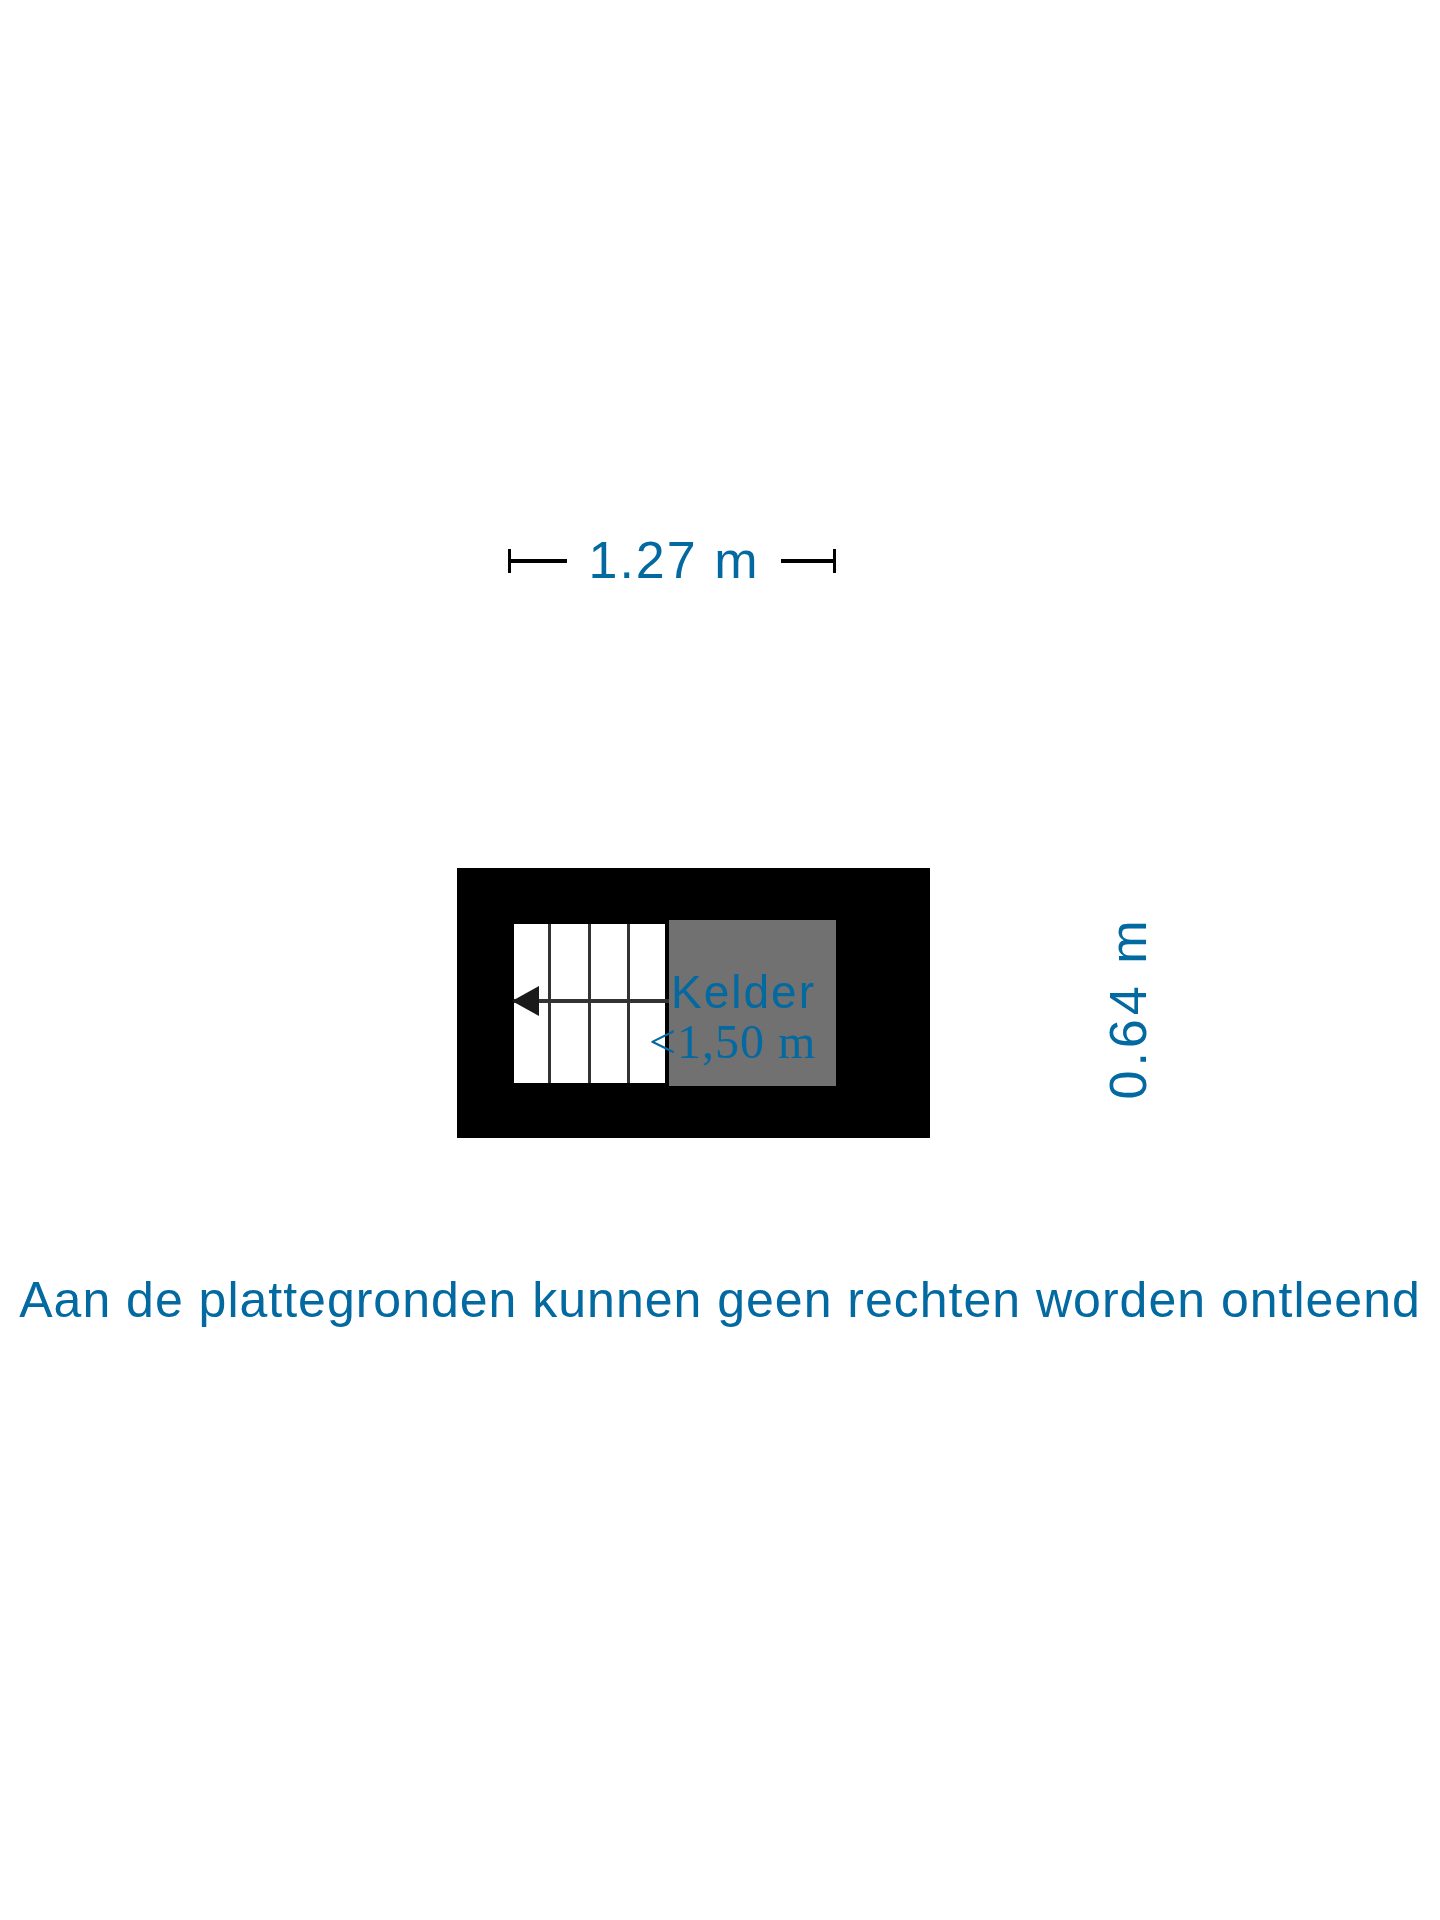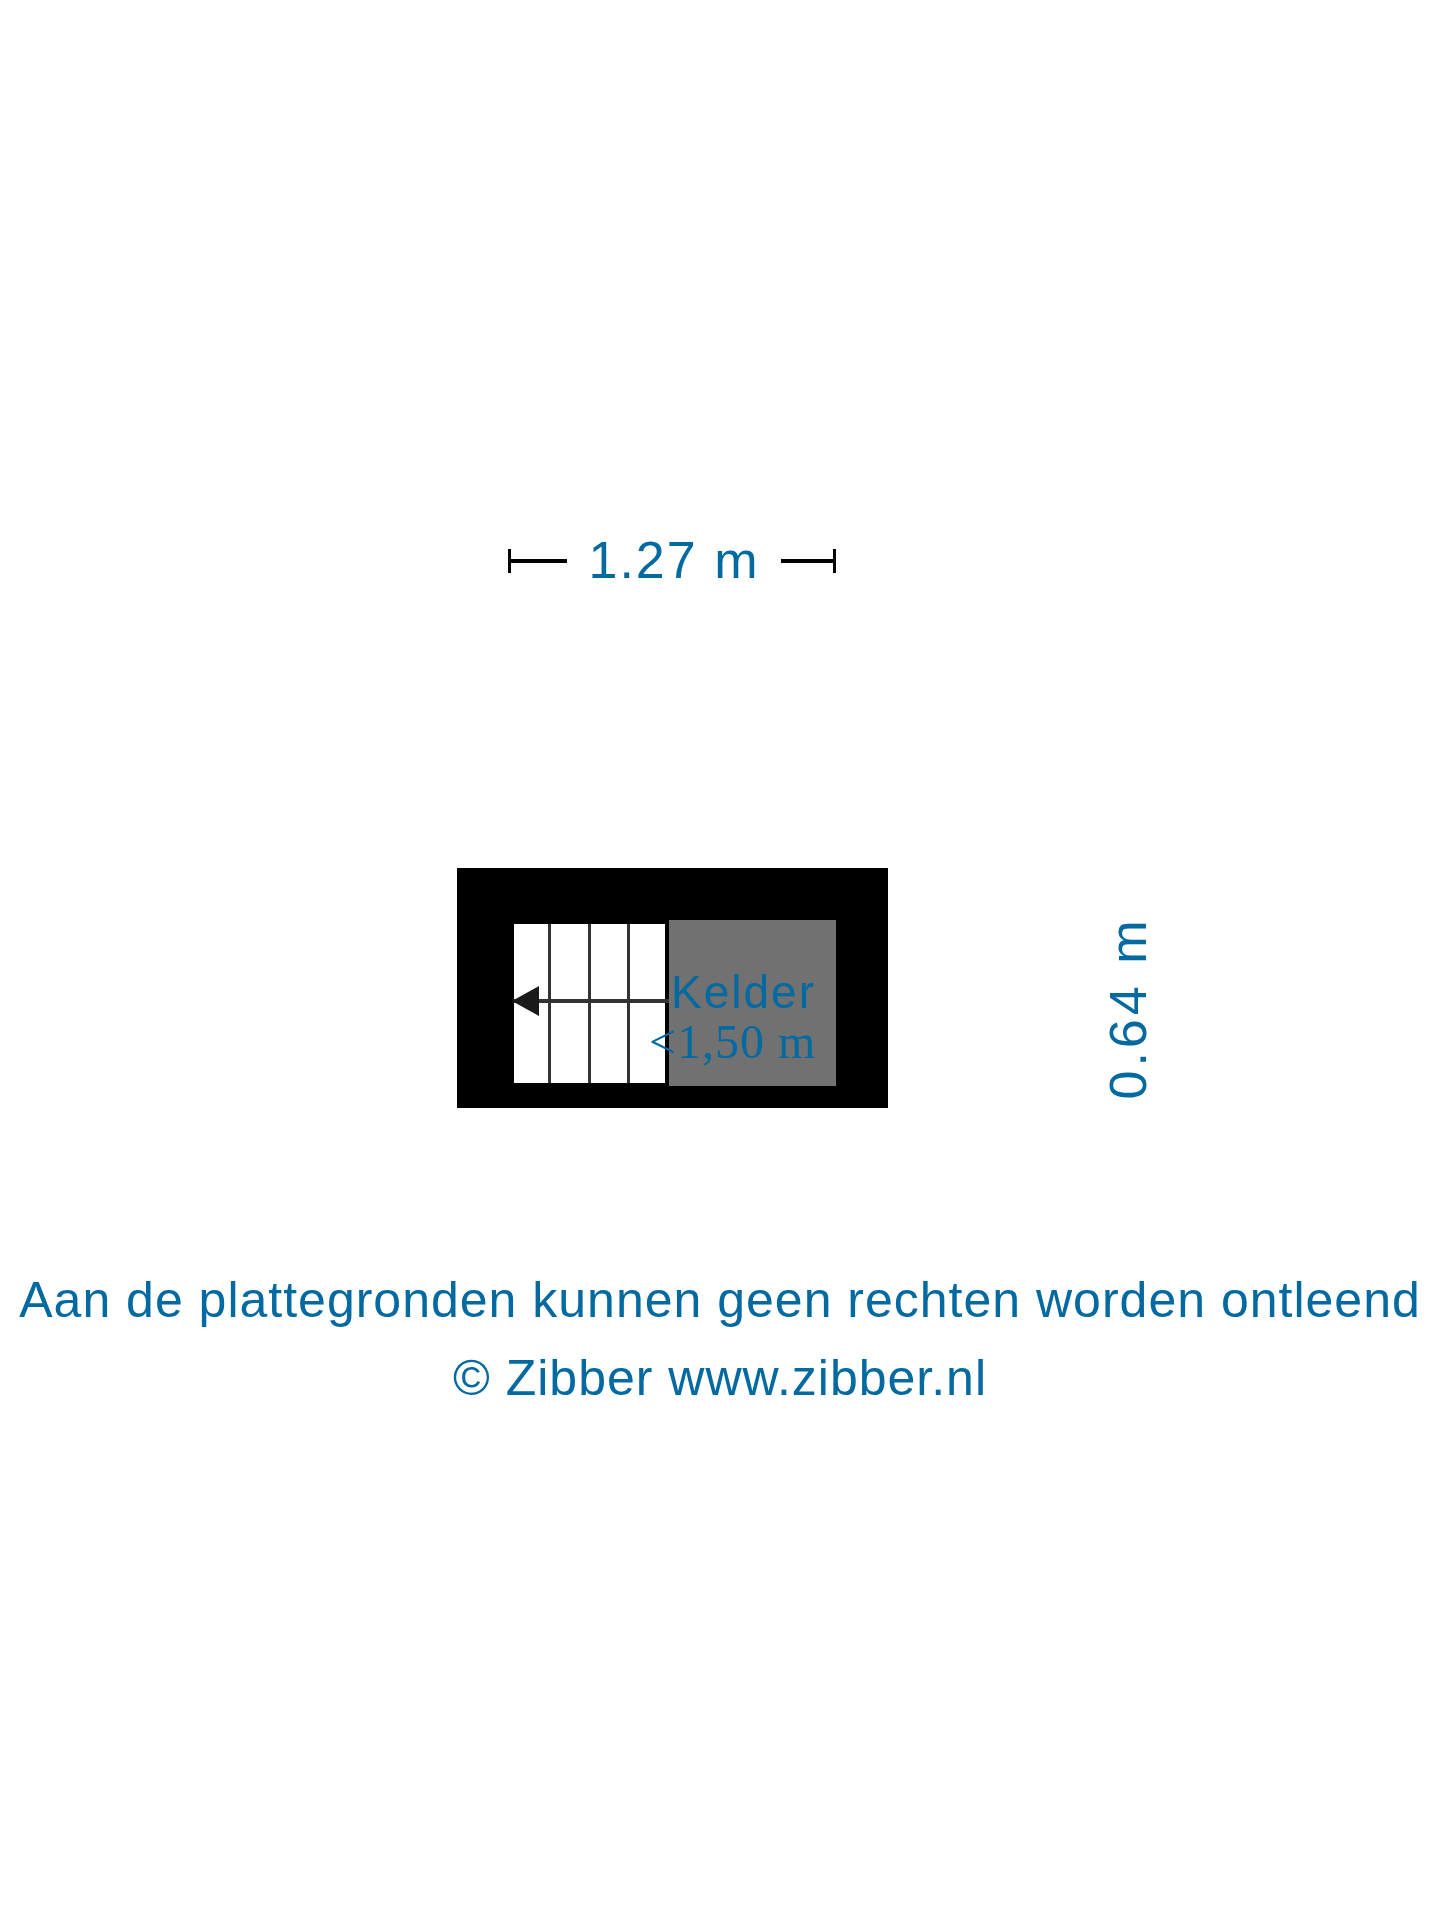--- a/index.html
+++ b/index.html
@@ -48,22 +48,23 @@
     font-size: 52px;
     line-height: 52px;
     letter-spacing: 4px;
     white-space: nowrap;
   }
 
   
   .plan {
     position: absolute;
     left: 457px; top: 868px;
-    width: 431px; height: 240px;
+    width: 431px; height: 270px;
     background: var(--wall, #000000);
+    padding-left: 42px;
   }
   .room-fill {
     position: absolute;
     left: 53px; top: 52px;
     width: 326px; height: 166px;
     background: var(--room-fill, #717171);
   }
   .stairs {
     position: absolute;
     left: 53px; top: 52px;
@@ -149,16 +150,15 @@
     <div class="walkline"></div>
     <div class="walk-arrow"></div>
     <div class="room-name">Kelder</div>
     <div class="room-clearance">&lt;1,50 m</div>
   </div>
 
   <div class="dim-v-label">0.64 m</div>
 
   <div class="disclaimer">
     <div>Aan de plattegronden kunnen geen rechten worden ontleend</div>
-    <div>© Zibber www.zibber.nl</div>
   </div>
 
 </div>
 
 </body></html>

